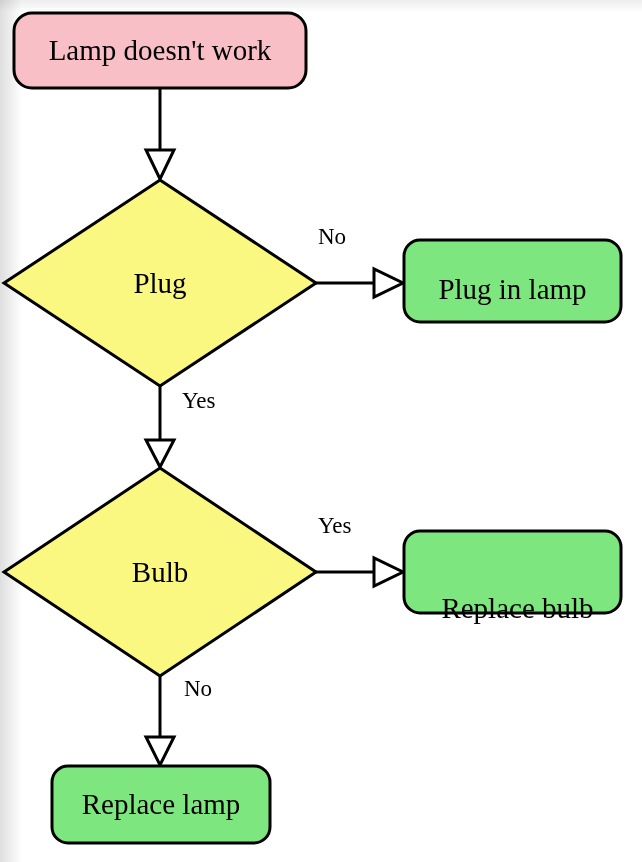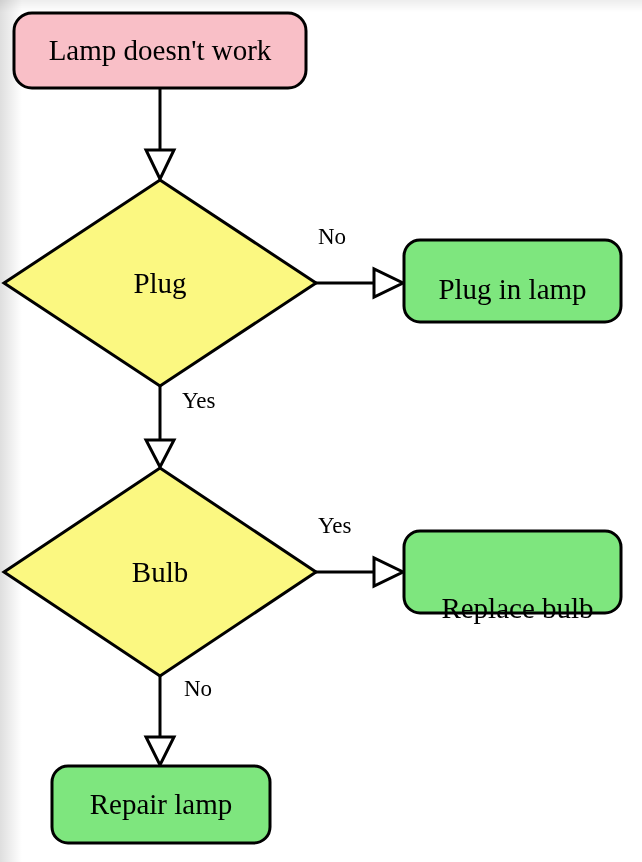--- a/index.html
+++ b/index.html
@@ -99,21 +99,21 @@
   </div>
 
   <div class="node-label" style="left:404px; top:240px; width:217px; height:82px;margin-top:8px;">Plug in lamp</div>
 
   <div class="node-label multiline" style="left:4px; top:468px; width:312px; height:208px;">
     <span>Bulb</span>
   </div>
 
   <div class="node-label" style="left:404px; top:531px; width:227px; height:82px;margin-top:36px;">Replace bulb</div>
 
-  <div class="node-label" style="left:52px; top:766px; width:218px; height:77px;">Repair lamp</div>
+  <div class="node-label" style="left:52px; top:766px; width:218px; height:77px;">Replace lamp</div>
 
   <span class="edge-label" style="left:318px; top:224px;">No</span>
 
   <span class="edge-label" style="left:182px; top:388px;">Yes</span>
 
   <span class="edge-label" style="left:318px; top:513px;">Yes</span>
 
   <span class="edge-label" style="left:184px; top:676px;">No</span>
 
 </div>

